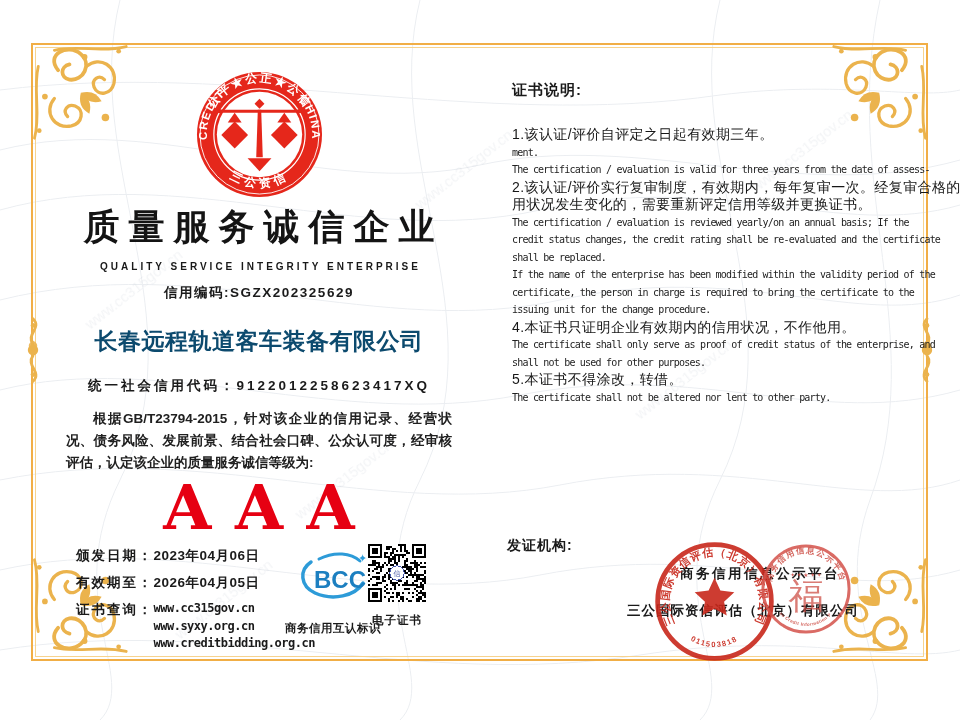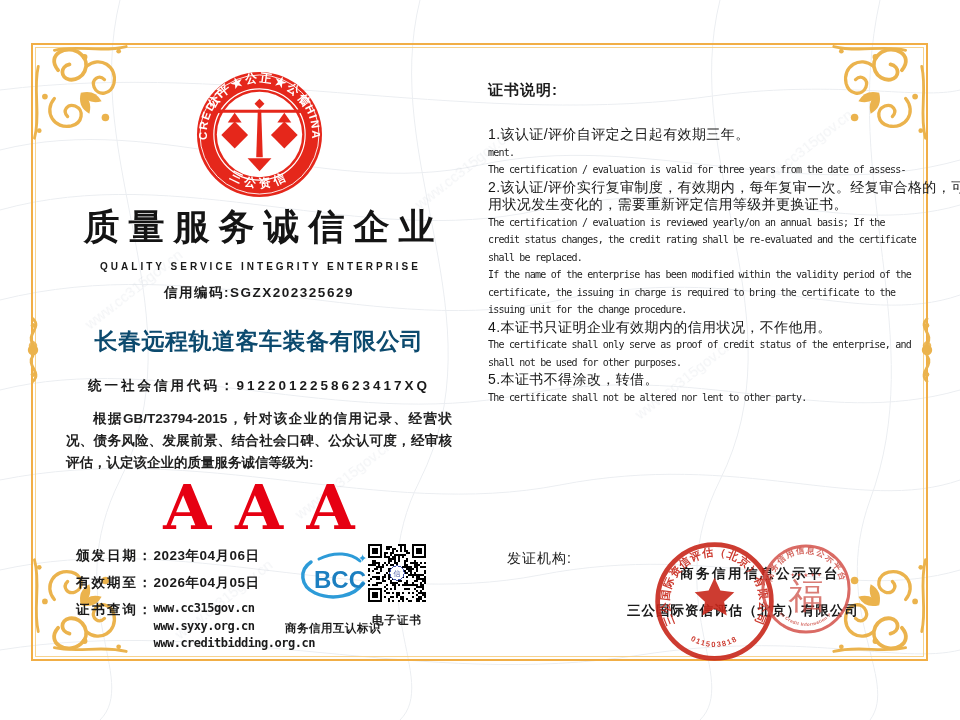--- a/index.html
+++ b/index.html
@@ -43,29 +43,29 @@
   .url-list{display:flex;flex-direction:column;gap:3.5px;}
   .url{font-family:"DejaVu Sans Mono",monospace;font-weight:600;font-size:12px;letter-spacing:-.5px;}
 
   .bcc-block{position:absolute;left:282px;top:550px;width:102px;text-align:center;z-index:3;}
   .bcc-caption{margin-top:13px;font-size:11.5px;font-weight:600;letter-spacing:.5px;white-space:nowrap;}
   .qr-block{position:absolute;left:366px;top:544px;width:62px;text-align:center;z-index:3;}
   .qr-box{width:58px;height:58px;background:#fff;margin:0 auto;}
   .qr-caption{margin-top:11px;font-size:11.5px;font-weight:600;letter-spacing:1px;white-space:nowrap;}
 
   
-  .explain{position:absolute;left:488px;top:80px;width:424px;z-index:3;}
+  .explain{position:absolute;left:512px;top:80px;width:424px;z-index:3;}
   .exp-heading{font-size:15px;font-weight:bold;letter-spacing:1px;line-height:20px;margin-bottom:26px;}
   .exp-line{white-space:nowrap;line-height:17.5px;height:17.5px;}
   .exp-line.zh{font-size:14px;font-weight:400;letter-spacing:.4px;color:#161616;}
   .exp-line.en{font-family:"DejaVu Sans Mono",monospace;font-size:10px;font-weight:500;
                letter-spacing:-.8px;color:#222;}
 
   
-  .issuer-label{position:absolute;left:507px;top:550px;font-size:14px;font-weight:normal;
+  .issuer-label{position:absolute;left:507px;top:537px;font-size:14px;font-weight:bold;
                 letter-spacing:1px;z-index:3;}
   .issuer-line1{position:absolute;left:642px;top:565px;width:236px;text-align:center;
                 font-size:13.5px;font-weight:600;letter-spacing:2.5px;white-space:nowrap;z-index:3;}
   .issuer-line2{position:absolute;left:620px;top:602px;width:246px;text-align:center;
                 font-size:13.5px;font-weight:600;letter-spacing:1px;white-space:nowrap;z-index:3;}
   .seal1{position:absolute;left:651px;top:538px;width:127px;height:127px;z-index:4;opacity:.9;}
   .seal2{position:absolute;left:759px;top:542px;width:94px;height:94px;z-index:4;opacity:.85;}
 
   svg text{font-family:"Liberation Sans",sans-serif;}
 </style>
@@ -547,21 +547,21 @@
     <div class="exp-heading">证书说明:</div>
     <div class="exp-line zh">1.该认证/评价自评定之日起有效期三年。</div>
     <div class="exp-line en">ment.</div>
     <div class="exp-line en">The certification / evaluation is valid for three years from the date of assess-</div>
     <div class="exp-line zh">2.该认证/评价实行复审制度，有效期内，每年复审一次。经复审合格的，可继续使用；信</div>
     <div class="exp-line zh">用状况发生变化的，需要重新评定信用等级并更换证书。</div>
     <div class="exp-line en">The certification / evaluation is reviewed yearly/on an annual basis; If the</div>
     <div class="exp-line en">credit status changes, the credit rating shall be re-evaluated and the certificate</div>
     <div class="exp-line en">shall be replaced.</div>
     <div class="exp-line en">If the name of the enterprise has been modified within the validity period of the</div>
-    <div class="exp-line en">certificate, the issuing in charge is required to bring the certificate to the</div>
+    <div class="exp-line en">certificate, the person in charge is required to bring the certificate to the</div>
     <div class="exp-line en">issuing unit for the change procedure.</div>
     <div class="exp-line zh">4.本证书只证明企业有效期内的信用状况，不作他用。</div>
     <div class="exp-line en">The certificate shall only serve as proof of credit status of the enterprise, and</div>
     <div class="exp-line en">shall not be used for other purposes.</div>
     <div class="exp-line zh">5.本证书不得涂改，转借。</div>
     <div class="exp-line en">The certificate shall not be altered nor lent to other party.</div>
   </div>
 
   <div class="issuer-label">发证机构:</div>
   <div class="issuer-line1">商务信用信息公示平台</div>

